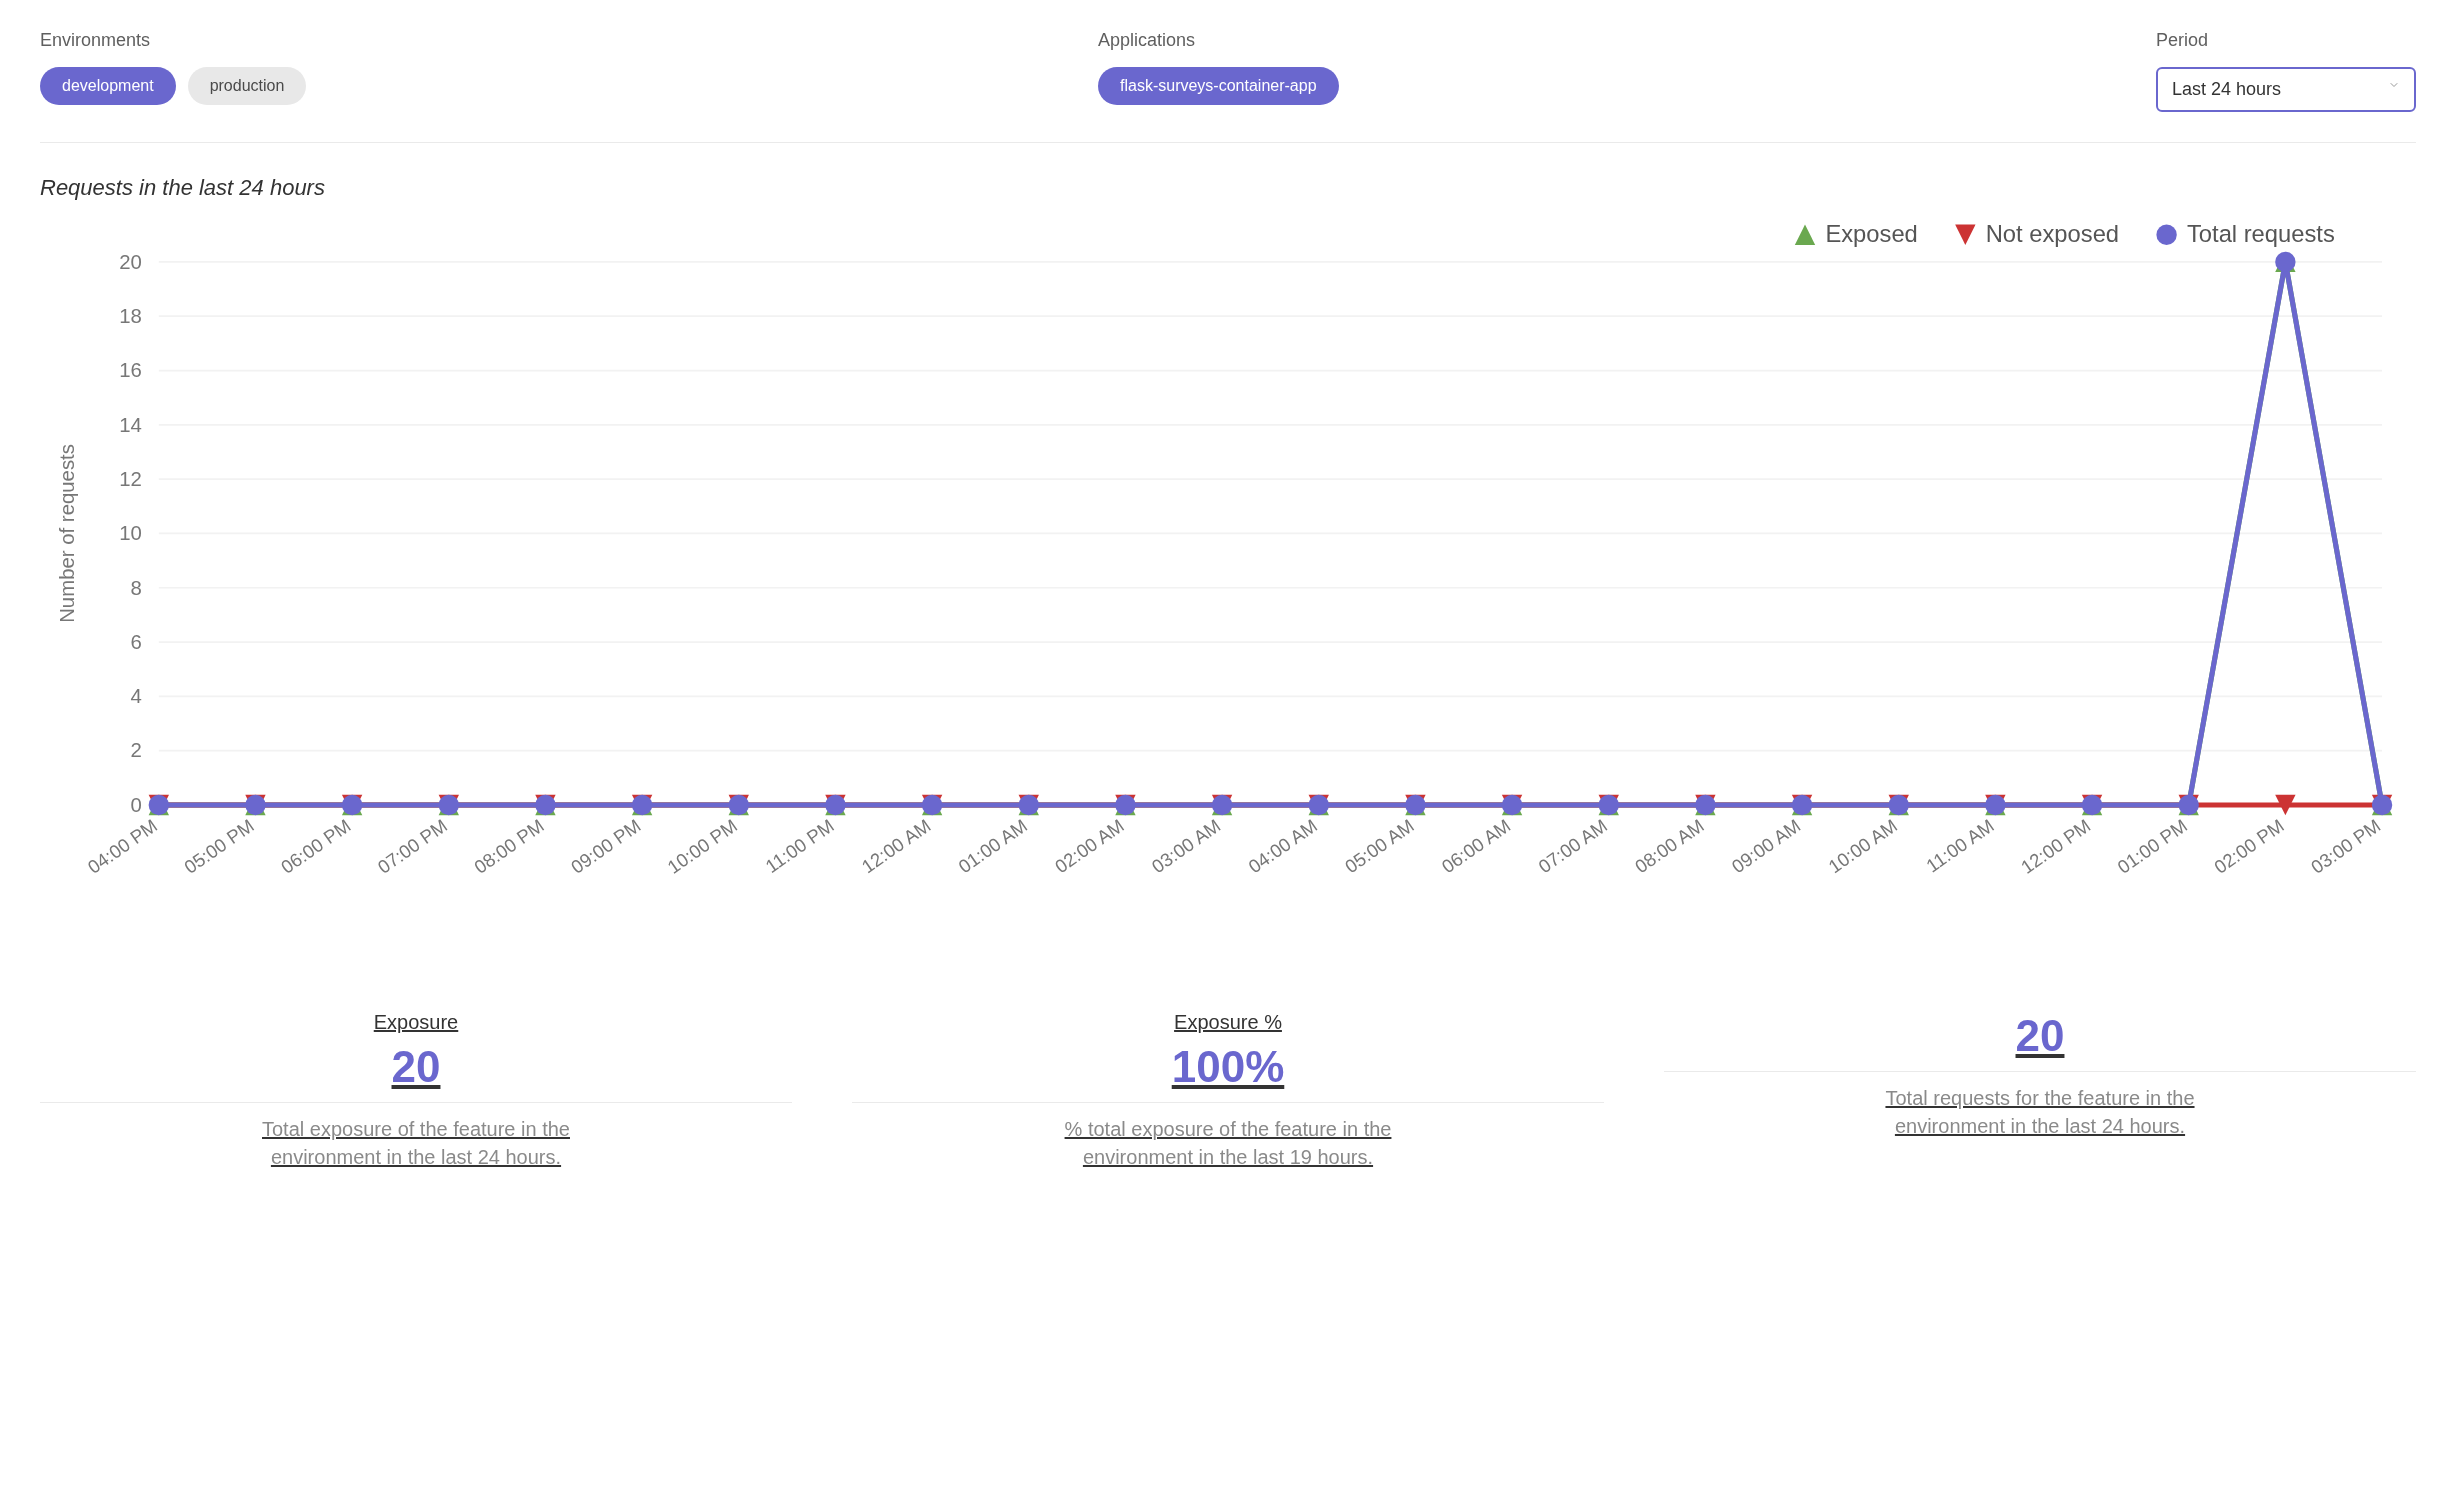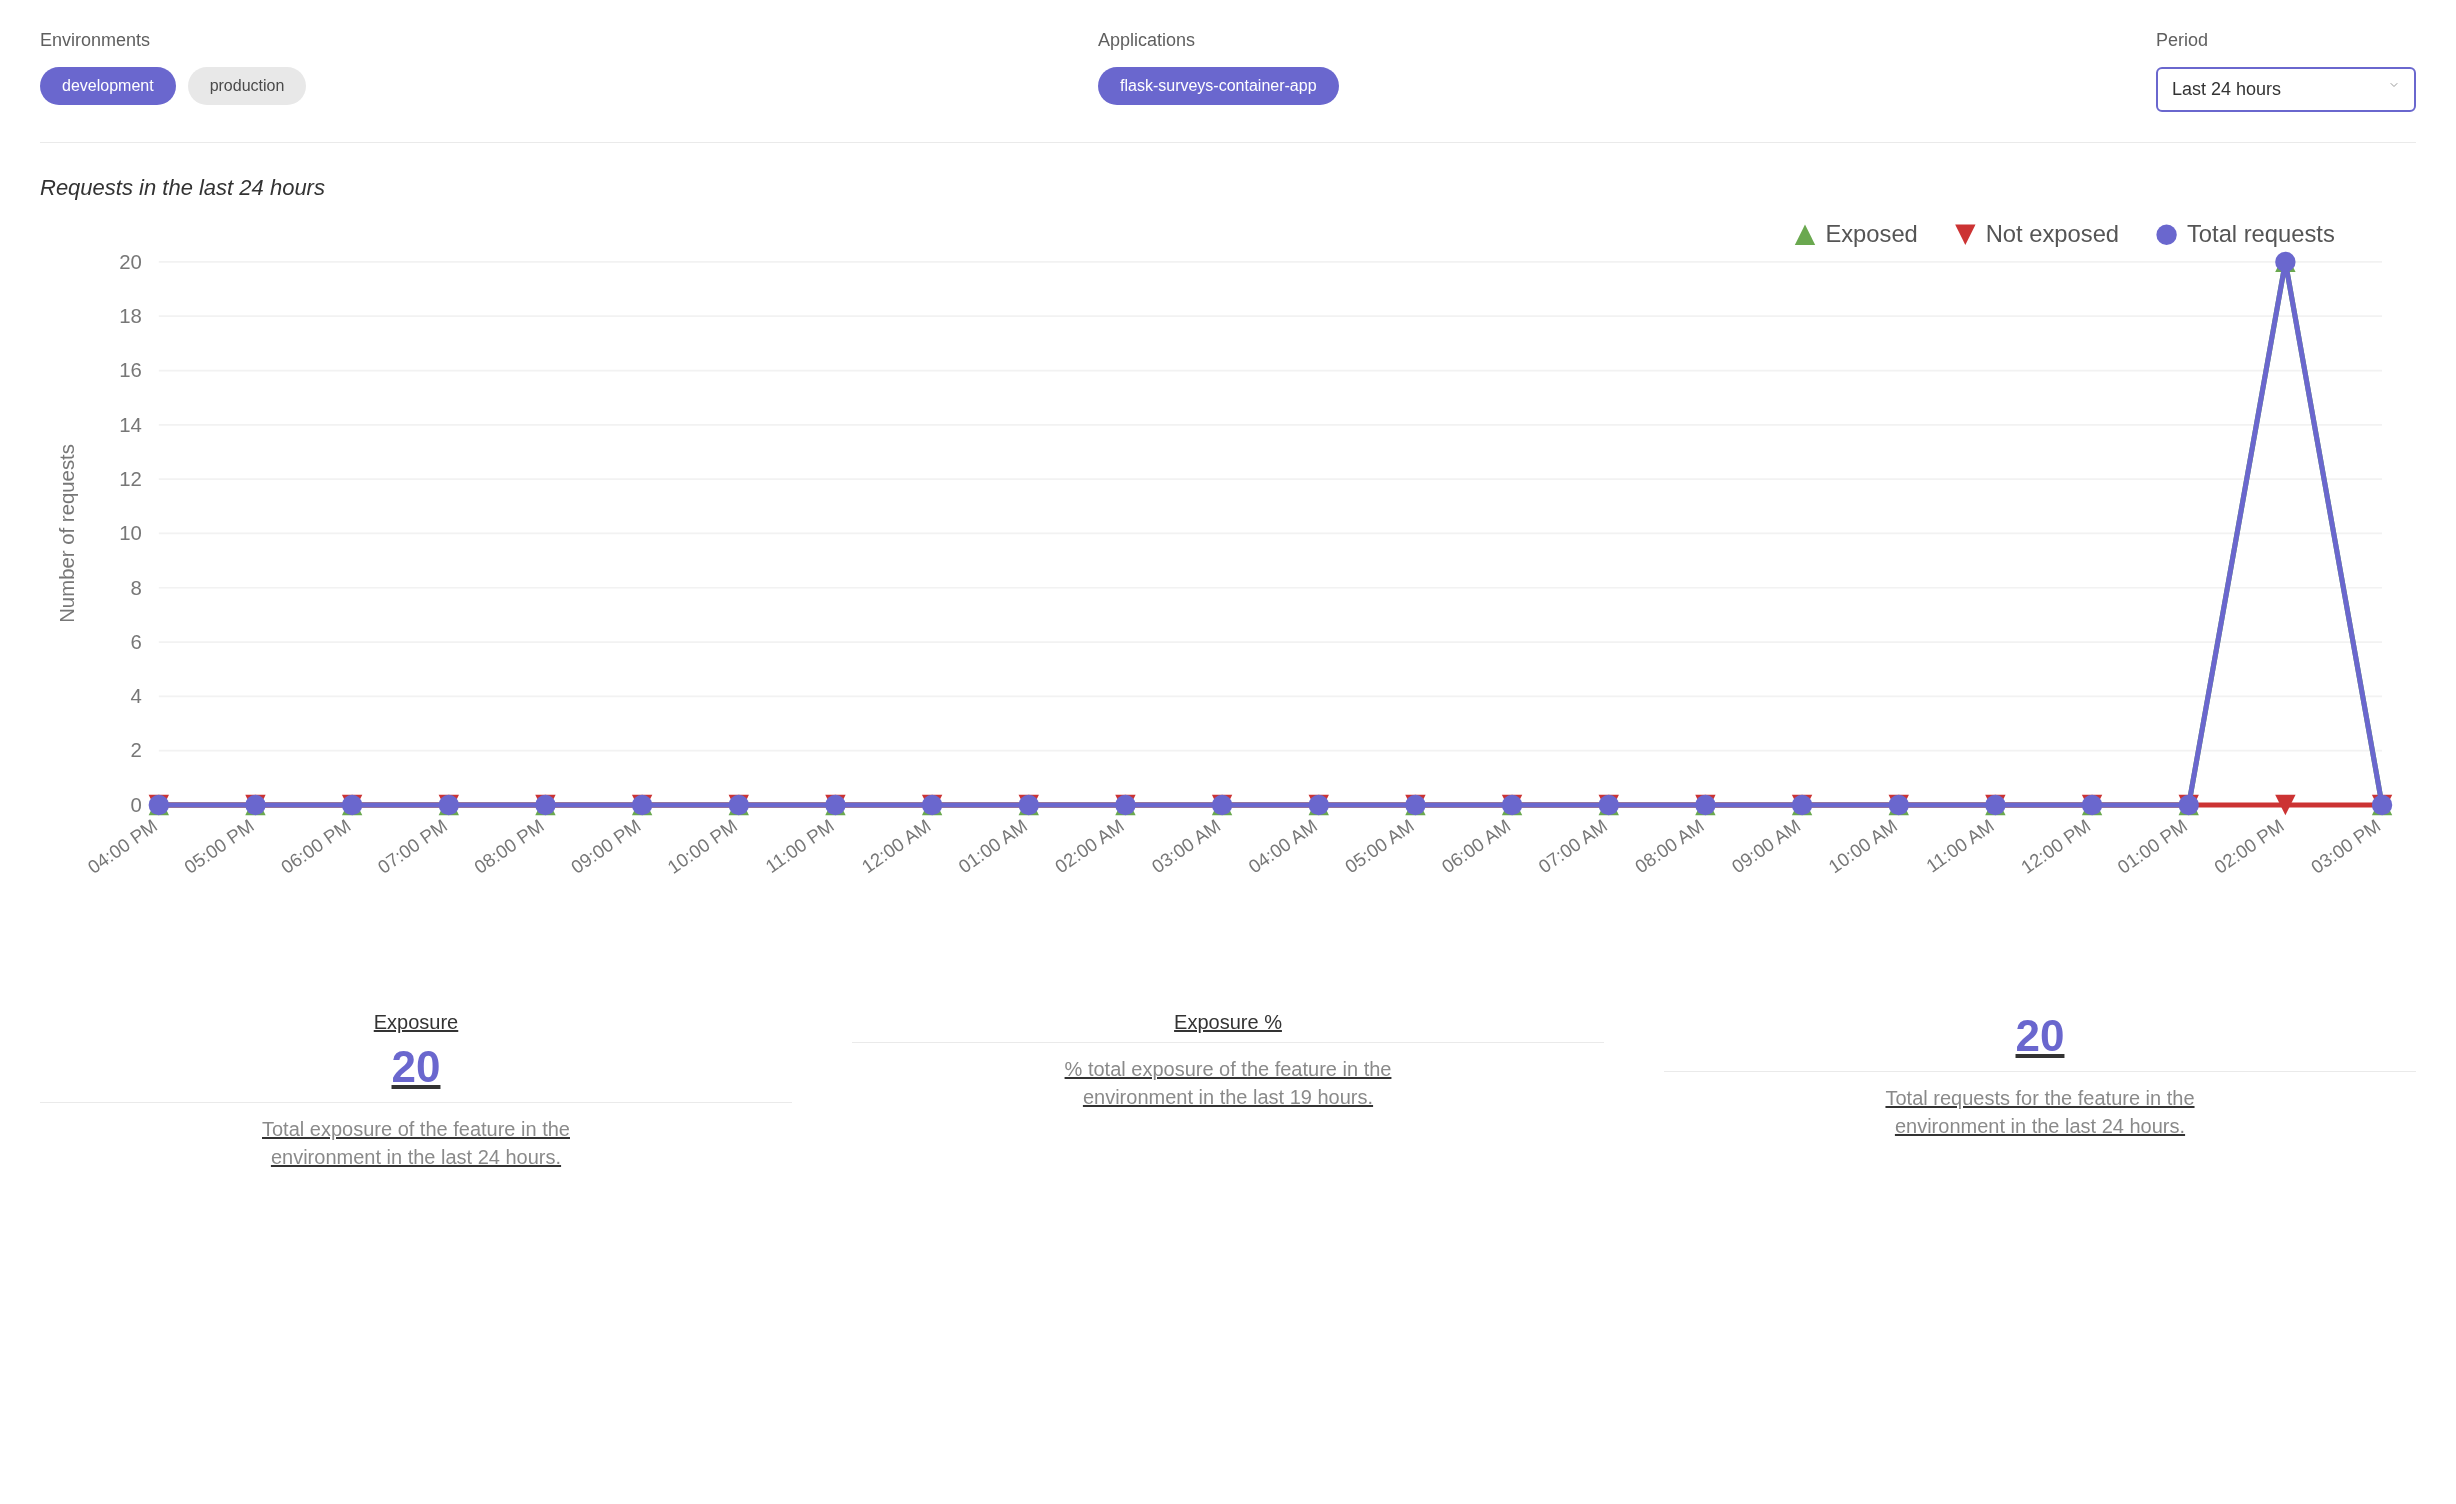--- a/index.html
+++ b/index.html
@@ -278,20 +278,21 @@
 
 <div class="stats">
   <div class="stat">
     <div class="stat-title">Exposure</div>
     <div class="stat-value">20</div>
     <div class="stat-divider"></div>
     <div class="stat-desc">Total exposure of the feature in the environment in the last 24 hours.</div>
   </div>
   <div class="stat">
     <div class="stat-title">Exposure %</div>
+    <div class="stat-value">100%</div>
     <div class="stat-divider"></div>
     <div class="stat-desc">% total exposure of the feature in the environment in the last 19 hours.</div>
   </div>
   <div class="stat">
     <div class="stat-value">20</div>
     <div class="stat-divider"></div>
     <div class="stat-desc">Total requests for the feature in the environment in the last 24 hours.</div>
   </div>
 </div>
 

